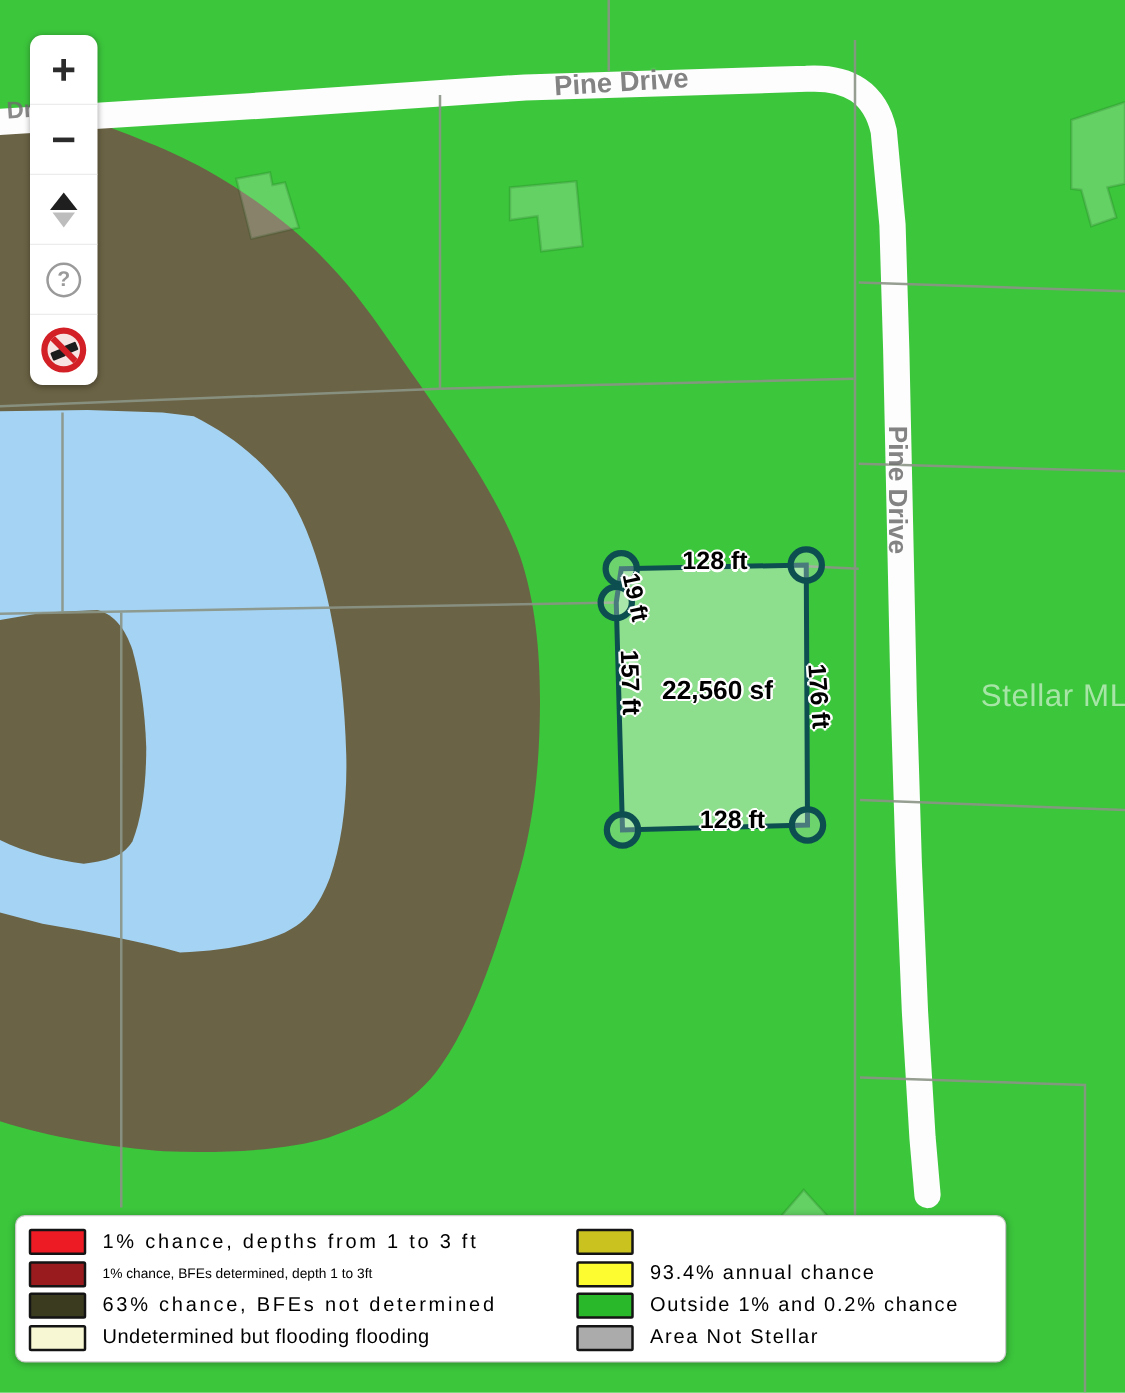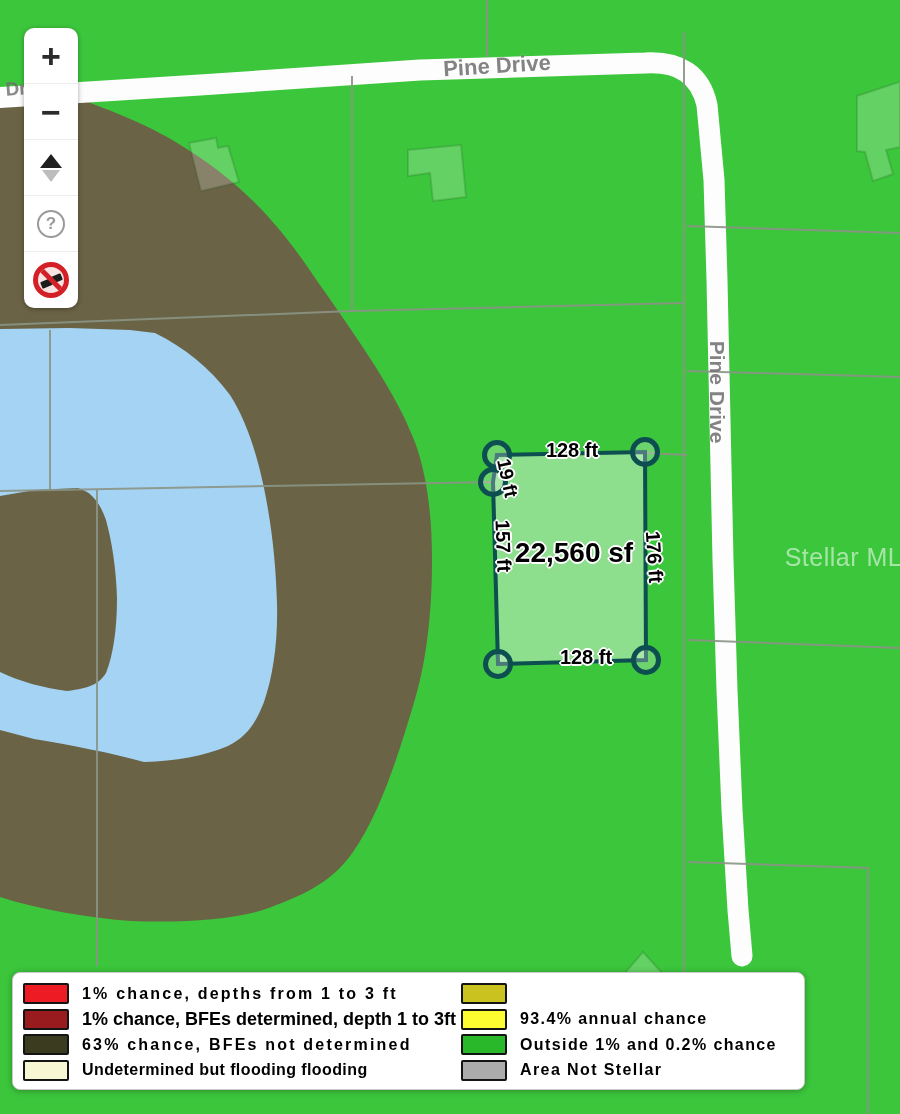--- a/index.html
+++ b/index.html
@@ -7,21 +7,21 @@
   #stage { position:relative; width:900px; height:1114px; overflow:hidden; background:#3cc63c; }
   #mapsvg { position:absolute; left:0; top:0; }
 
   
   .maplabel { position:absolute; white-space:nowrap; transform:translate(-50%,-50%); }
   .road-name { color:#6e6e6e; font-size:22px; font-weight:bold; opacity:.85;
                text-shadow:0 0 2px rgba(255,255,255,.6); }
   .dim { font-weight:bold; font-size:20px; color:#000;
          text-shadow:-2px 0 0 #fff, 2px 0 0 #fff, 0 -2px 0 #fff, 0 2px 0 #fff,
                      -1px -1px 0 #fff, 1px 1px 0 #fff, -1px 1px 0 #fff, 1px -1px 0 #fff; }
-  .area { font-size:28px; }
+  .area { font-size:21px; }
   .watermark { color:rgba(255,255,255,.55); font-size:25px; letter-spacing:.5px; font-weight:normal; }
   .edge-road { color:#6e6e6e; font-size:19px; font-weight:bold; opacity:.8; z-index:1; }
 
   
   #controls { position:absolute; left:24px; top:28px; width:54px; background:#fff;
               border-radius:10px; box-shadow:0 1px 5px rgba(0,0,0,.35); z-index:5; overflow:hidden; }
   .ctl { height:56px; display:flex; align-items:center; justify-content:center;
          border-bottom:1px solid #ececec; cursor:pointer; position:relative; }
   .ctl:last-child { border-bottom:none; }
   .glyph { font-size:34px; font-weight:bold; color:#2b2b2b; line-height:1; }
@@ -42,24 +42,24 @@
   .nosat .sat1 { left:3px; top:13px; transform:rotate(-22deg); }
   .nosat .sat2 { left:13px; top:8px; transform:rotate(-22deg); }
 
   
   #legend { position:absolute; left:12px; top:972px; width:793px; height:118px; background:#fff;
             border:1px solid #c9c9c9; border-radius:8px; box-shadow:0 1px 6px rgba(0,0,0,.3);
             display:grid; grid-template-columns:438px 1fr; padding:8px 6px 6px 10px; z-index:4; }
   .legend-col { display:flex; flex-direction:column; justify-content:space-between; }
   .legend-row { display:flex; align-items:center; gap:13px; height:25px; }
   .swatch { width:46px; height:21px; border:2px solid #141414; border-radius:2px; flex:0 0 auto; }
-  .legend-label { font-weight:bold; font-size:16px; color:#000; white-space:nowrap; letter-spacing:.4px; }
+  .legend-label { font-weight:normal; font-size:16px; color:#000; white-space:nowrap; letter-spacing:.4px; }
   .sp2 { letter-spacing:2.2px; }
   .sp15 { letter-spacing:1.4px; }
-  .tight { letter-spacing:0; font-size:18px; }
+  .tight { letter-spacing:0; font-size:11px; }
 </style>
 </head>
 <body>
 
 <div id="stage">
 
   <svg id="mapsvg" width="900" height="1114" viewBox="0 0 900 1114">
 
     <rect x="0" y="0" width="900" height="1114" style="fill: rgb(60, 198, 60);"></rect>
 

